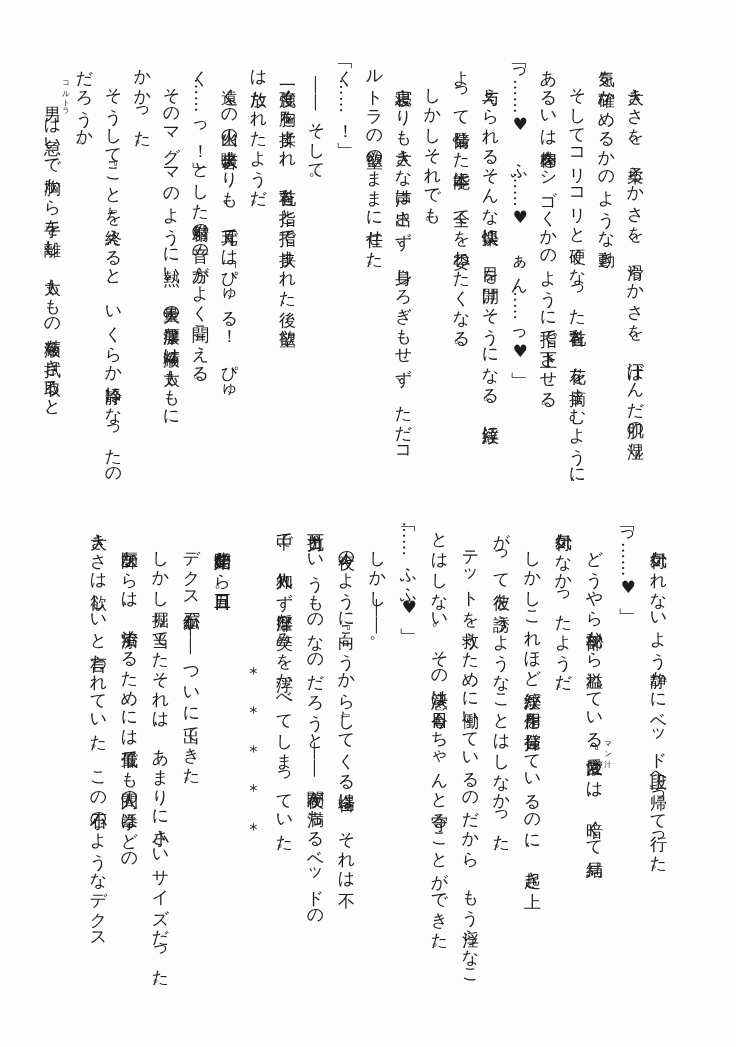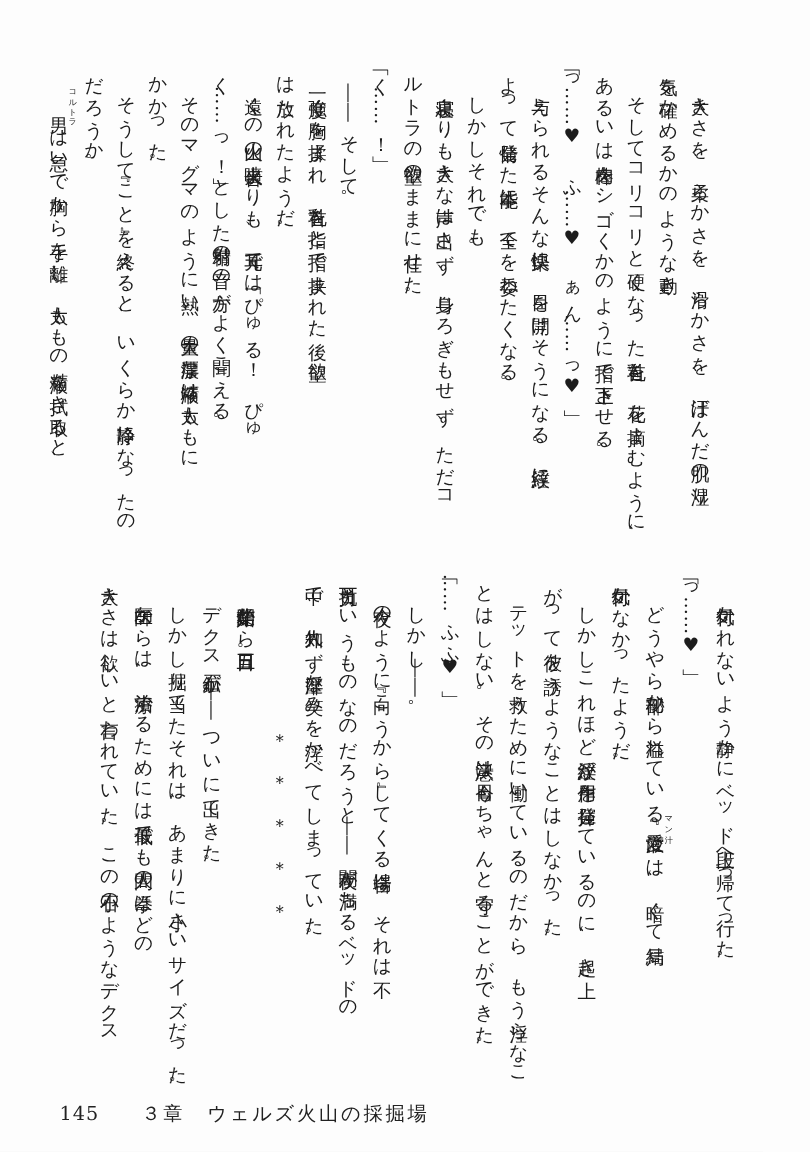--- a/index.html
+++ b/index.html
@@ -96,17 +96,14 @@
       <p class="line">可抗力というものなのだろうと――闇夜が満ちるベッドの</p>
       <p class="line">中で、人知れず淫靡な笑みを浮かべてしまっていた。</p>
       <p class="line sep">＊＊＊＊＊</p>
       <p class="line ind">作業開始から五日目。</p>
       <p class="line ind">デクス鉱石が――ついに出てきた。</p>
       <p class="line ind">しかし掘り当てたそれは、あまりに小さいサイズだった。</p>
       <p class="line ind">医師からは、治療するためには最低でも人間の拳ほどの</p>
       <p class="line">大きさは欲しいと言われていた。この小石のようなデクス</p>
     </div>
 
-  <div id="footer">
-    <span class="pagenum">145</span><span>３章　ウェルズ火山の採掘場</span>
-  </div>
 
 </div>
 
 </body></html>

